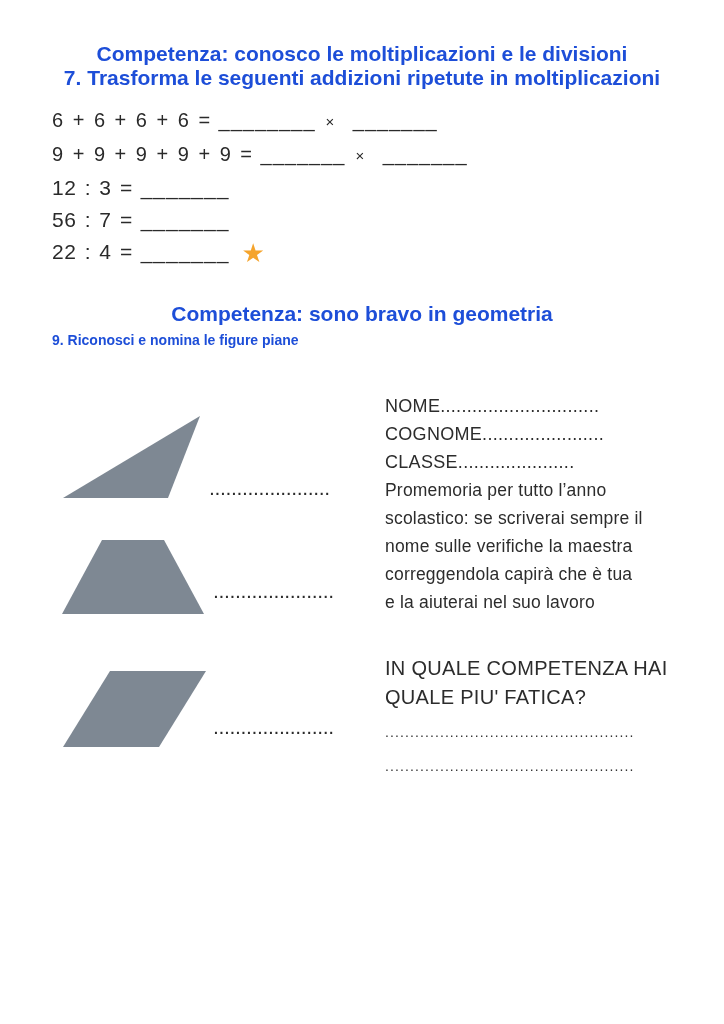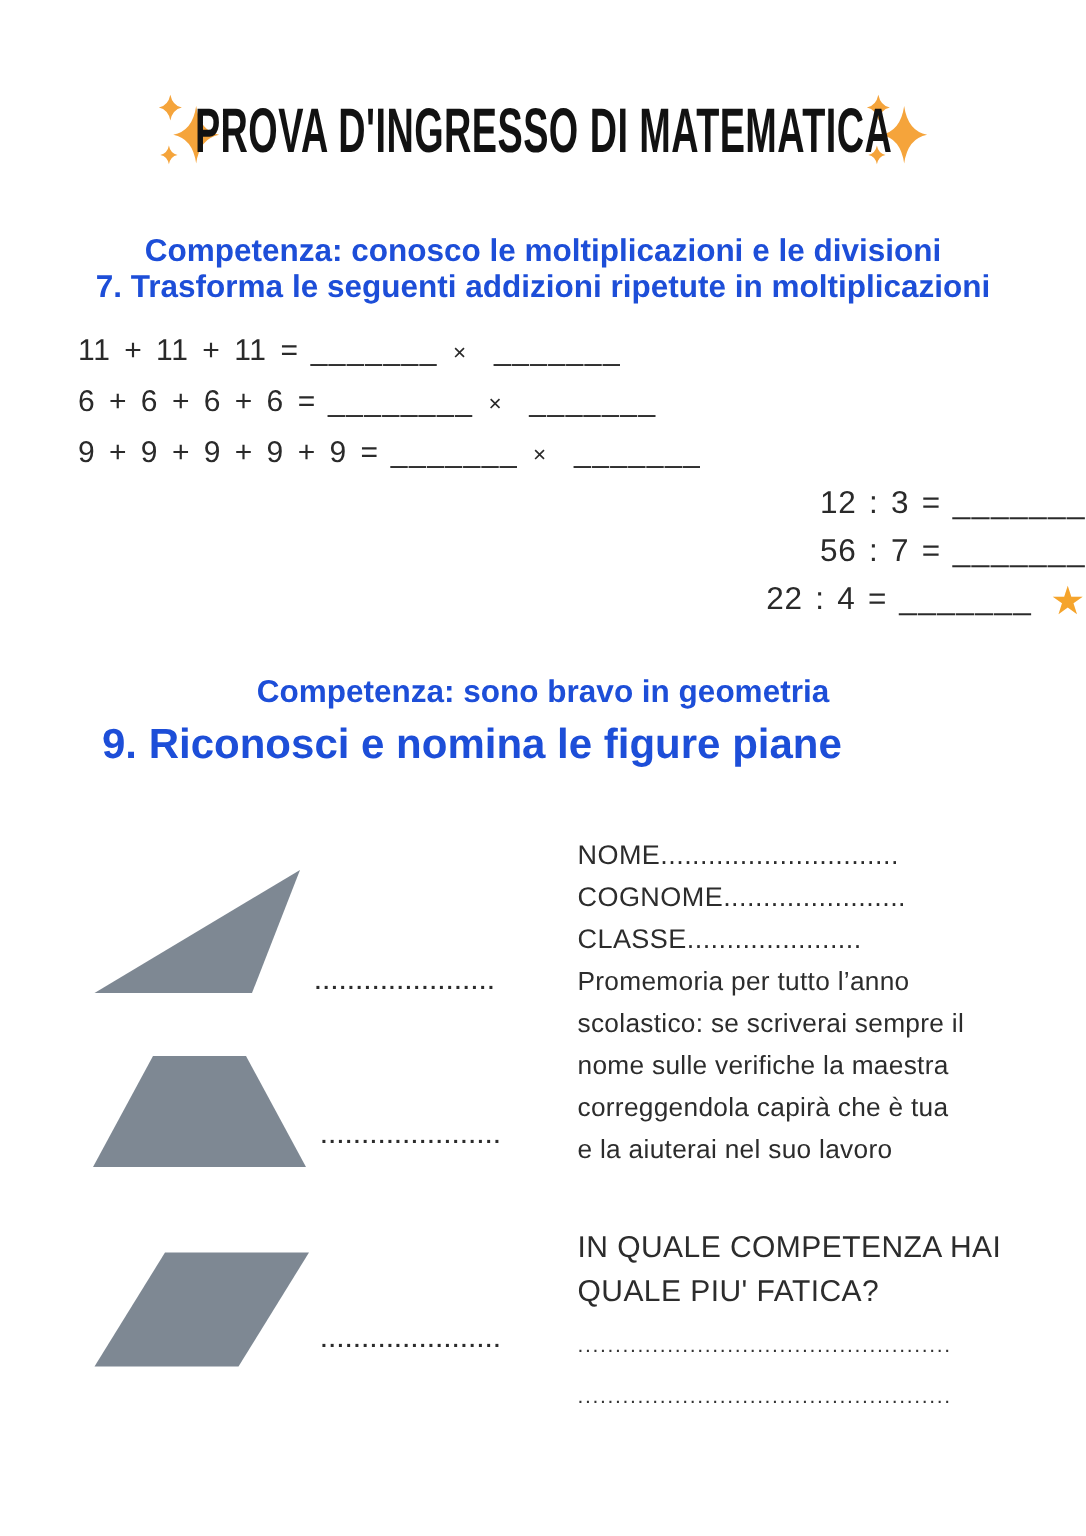--- a/index.html
+++ b/index.html
@@ -13,72 +13,50 @@
   .title-box { width:412px; display:flex; justify-content:center; overflow:visible; }
   .title-text {
     font-size:42px; font-weight:700; white-space:nowrap; letter-spacing:0.5px;
     transform:scaleX(0.60); transform-origin:center; color:#121212;
   }
   
   .h-bold { font-weight:700; color:#1d4ed8; }
   .comp1 { margin-top:42px; text-align:center; font-size:21px; }
   .q7    { margin-top:0;  text-align:center; font-size:21px; white-space:nowrap; }
   .comp2 { margin-top:34px; text-align:center; font-size:21px; }
-  .q9    { margin-top:6px;  margin-left:68px; font-size:28px; }
+  .q9    { margin-top:6px;  margin-left:52px; font-size:14px; }
   .h8    { margin:28px 0 6px 52px; font-size:21px; }
   
   .equations { margin:14px 0 0 52px; font-size:20px; line-height:33px; color:#2a2a2a; letter-spacing:0.5px; word-spacing:3px; }
-  .divrows   { margin-left:52px; font-size:21px; line-height:32px; color:#2a2a2a; letter-spacing:0.5px; word-spacing:2px;text-align:right; }
+  .divrows   { margin-left:52px; font-size:21px; line-height:32px; color:#2a2a2a; letter-spacing:0.5px; word-spacing:2px; }
   .blank { letter-spacing:1px; margin-left:8px; color:#2a2a2a; }
   .op { font-size:15px; margin:0 10px; display:inline-block; }
   .star { font-size:26px; vertical-align:-3px; margin-left:12px; line-height:0; }
   
   .figures { position:relative; margin-top:4px; height:478px; }
   .shape-svg { position:absolute; }
   .dots { position:absolute; font-size:14px; font-weight:700; letter-spacing:1.6px; color:#2b2b2b; white-space:nowrap; }
   
   .info-panel { position:absolute; left:385px; top:40px; width:294px; font-size:18px; line-height:28px; color:#2c2c2c; }
   .info-line { white-space:nowrap; letter-spacing:0.3px; }
   .memo { font-size:17.5px; line-height:28px; white-space:pre-line; letter-spacing:0.2px; }
   .final-q { position:absolute; left:385px; top:302px; width:294px; color:#2c2c2c; }
   .final-q-text { font-size:20px; line-height:29px; white-space:pre-line; letter-spacing:0.3px; }
   .answer-dots { font-size:14px; letter-spacing:1.1px; line-height:28px; margin-top:6px; white-space:nowrap; color:#333; }
 </style>
 </head>
 <body>
 
 <div class="page">
 
-  <div class="title-row">
-    <svg class="sparkle" viewBox="0 0 46 54">
-      <g fill="#F5A43B">
-        <path d="M28 10 Q30.5 27.5 44 30 Q30.5 32.5 28 50 Q25.5 32.5 12 30 Q25.5 27.5 28 10 Z"></path>
-        <path d="M10 2 Q11.5 9.5 18 11 Q11.5 12.5 10 20 Q8.5 12.5 2 11 Q8.5 9.5 10 2 Z"></path>
-        <path d="M9 37.5 Q10 43 15 44 Q10 45 9 50.5 Q8 45 3 44 Q8 43 9 37.5 Z"></path>
-      </g>
-    </svg>
-    <div class="title-box">
-      <div class="title-text">PROVA D'INGRESSO DI MATEMATICA</div>
-    </div>
-    <svg class="sparkle" viewBox="0 0 46 54">
-      <g fill="#F5A43B">
-        <path d="M28 10 Q30.5 27.5 44 30 Q30.5 32.5 28 50 Q25.5 32.5 12 30 Q25.5 27.5 28 10 Z"></path>
-        <path d="M10 2 Q11.5 9.5 18 11 Q11.5 12.5 10 20 Q8.5 12.5 2 11 Q8.5 9.5 10 2 Z"></path>
-        <path d="M9 37.5 Q10 43 15 44 Q10 45 9 50.5 Q8 45 3 44 Q8 43 9 37.5 Z"></path>
-      </g>
-    </svg>
-  </div>
 
   <div class="h-bold comp1">Competenza: conosco le moltiplicazioni e le divisioni</div>
   <div class="h-bold q7">7. Trasforma le seguenti addizioni ripetute in moltiplicazioni</div>
 
   <div class="equations">
-    <div class="eq-row">
-      <span>11 + 11 + 11 =</span><span class="blank">_______</span><span class="op">×</span><span class="blank">_______</span>
-    </div>
     <div class="eq-row">
       <span>6 + 6 + 6 + 6 =</span><span class="blank">________</span><span class="op">×</span><span class="blank">_______</span>
     </div>
     <div class="eq-row">
       <span>9 + 9 + 9 + 9 + 9 =</span><span class="blank">_______</span><span class="op">×</span><span class="blank">_______</span>
     </div>
   </div>
 
   <div class="divrows">
     <div class="eq-row">

